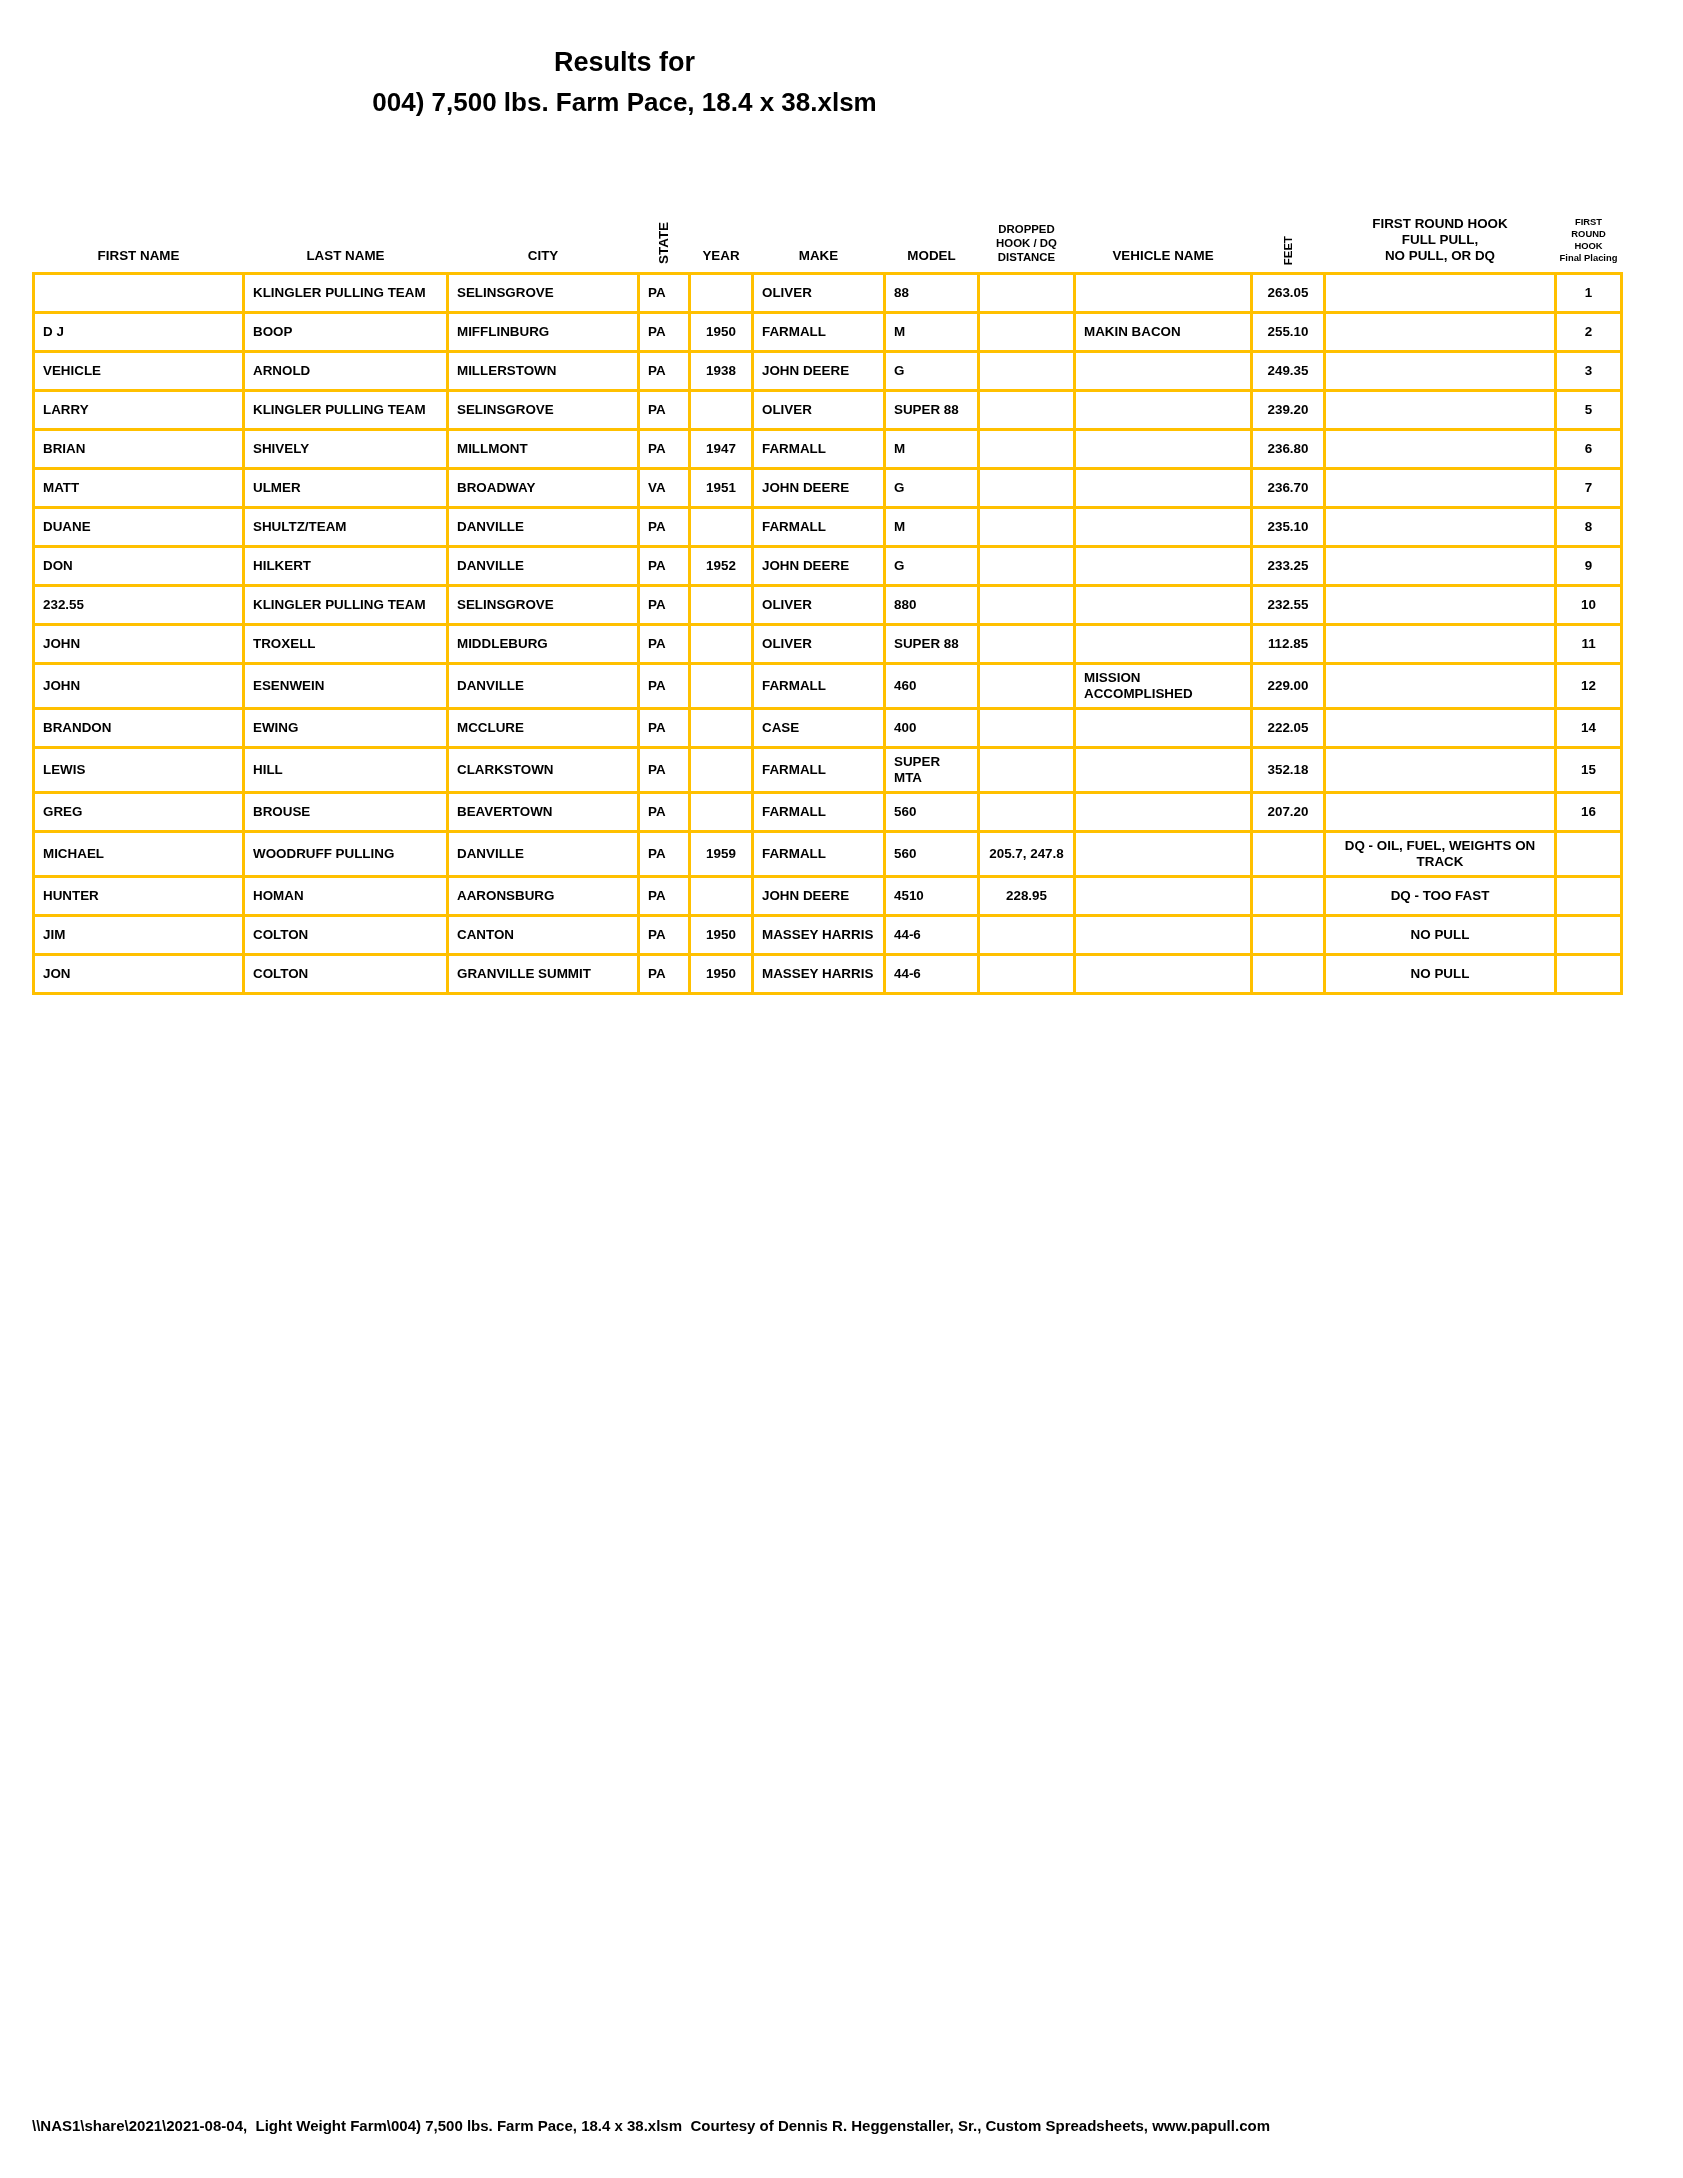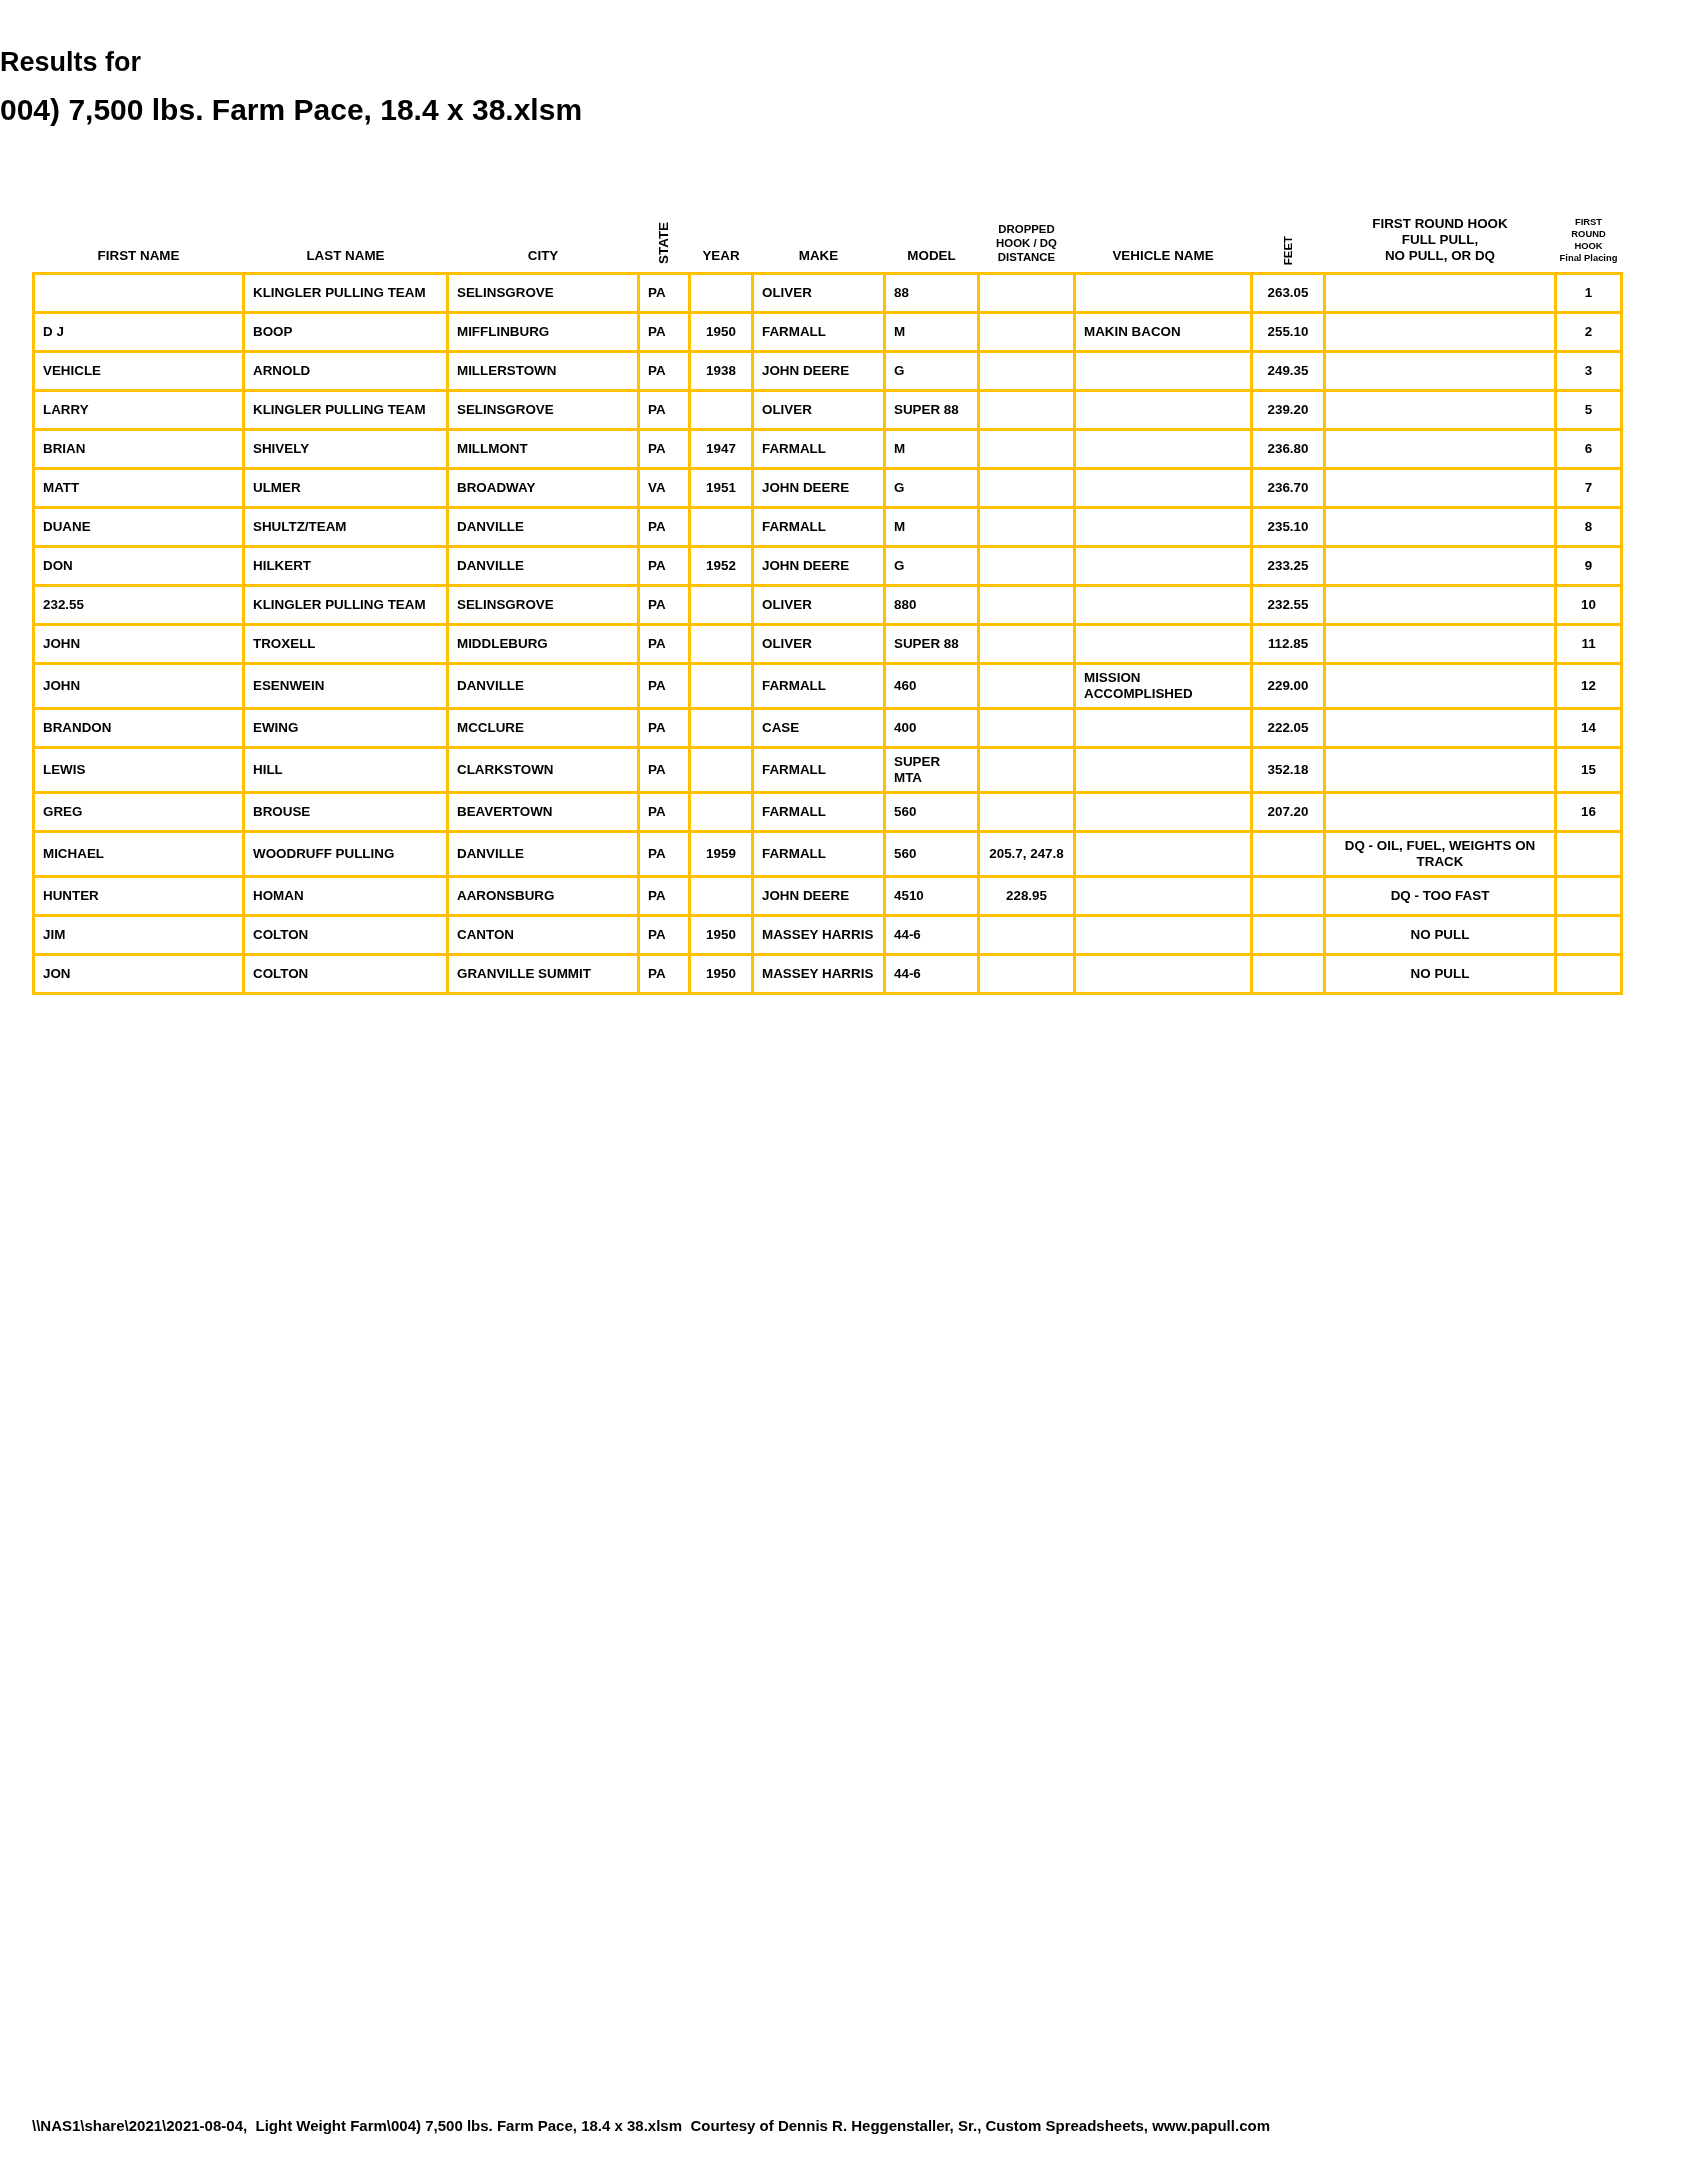--- a/index.html
+++ b/index.html
@@ -8,23 +8,24 @@
     width:1683px;height:2178px;
     background:#ffffff;
     font-family:"Liberation Sans", sans-serif;
     font-weight:700;
     color:#000000;
     overflow:hidden;
   }
   
   .title-block{
     position:absolute;top:46px;left:0;width:1249px;
+    text-align:center;
   }
   .title-line1{font-size:27px;line-height:32px;}
-  .title-line2{font-size:30px;line-height:36px;margin-top:14px;}
+  .title-line2{font-size:26px;line-height:36px;margin-top:6px;}
 
   
   .table-wrap{position:absolute;left:32px;top:188px;}
   table.results{
     border-collapse:collapse;
     table-layout:fixed;
     width:1589px;
   }
   col.col-first_name{width:210px;}
   col.col-last_name{width:204px;}

